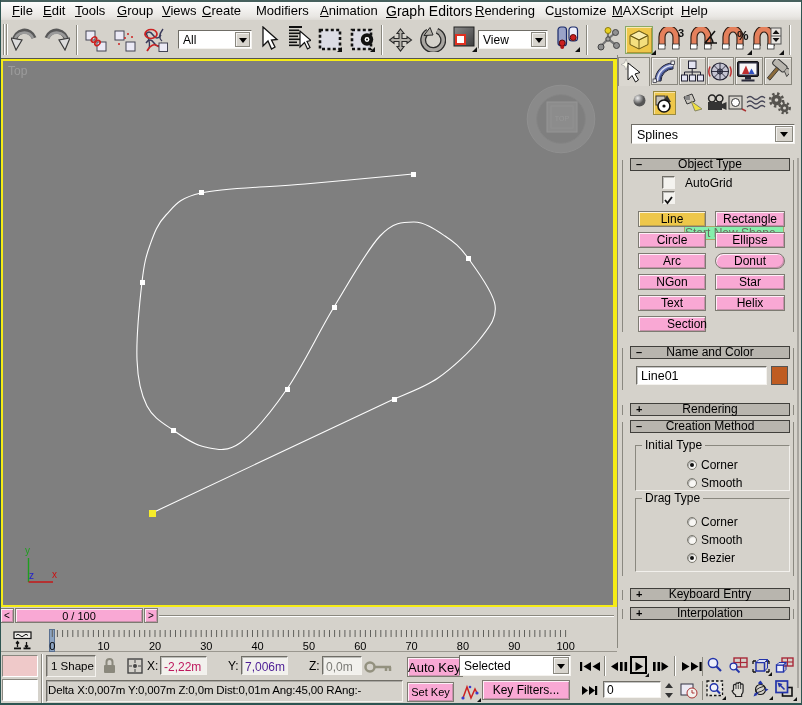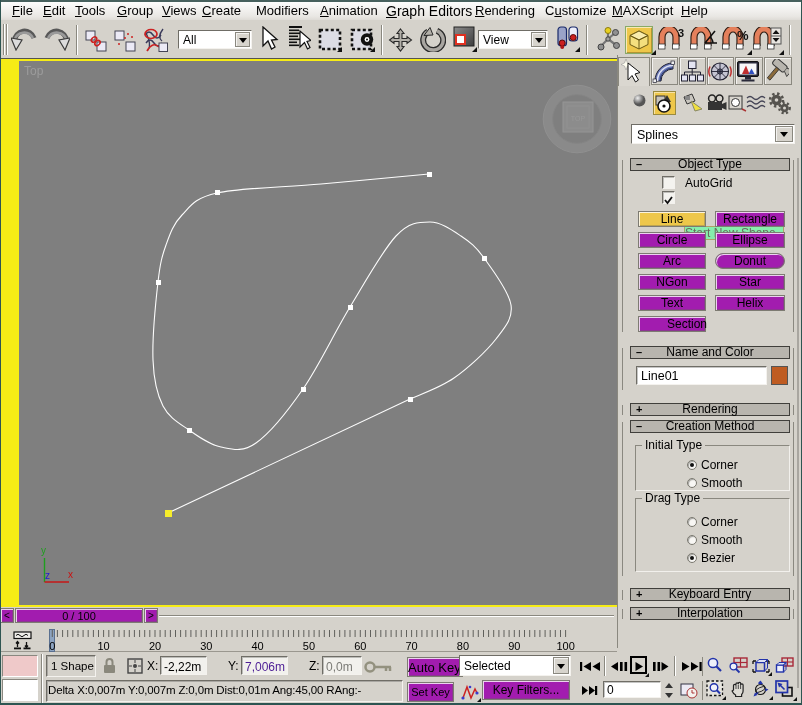--- a/index.html
+++ b/index.html
@@ -1,16 +1,16 @@
 <!DOCTYPE html>
 <html><head><meta charset="utf-8"><style>
 *{margin:0;padding:0;box-sizing:border-box;}
 body{width:802px;height:705px;overflow:hidden;font-family:"Liberation Sans",sans-serif;background:#d5d2cb;position:relative;}
 .abs{position:absolute;}
-.btn{background:#a21caf;border:1px solid #7d7b72;box-shadow:inset 1px 1px 0 rgba(255,255,255,.8),inset -1px -1px 0 rgba(100,100,90,.35);}
+.btn{background:#f9a8d4;border:1px solid #7d7b72;box-shadow:inset 1px 1px 0 rgba(255,255,255,.8),inset -1px -1px 0 rgba(100,100,90,.35);}
 .gold{background:#eec74a !important;}
 .sunk{background:#fff;border-style:solid;border-width:1px;border-color:#6f6d66 #f4f2ee #f4f2ee #6f6d66;box-shadow:inset 1px 1px 0 rgba(90,90,85,.35);}
 .rollhead{background:#b8b5ae;border:1px solid #403f3b;color:#000;text-align:center;font-size:12px;line-height:11px;height:13px;}
 .rh-sign{position:absolute;left:5px;top:0;font-size:11px;line-height:11px;font-weight:bold;}
 .lbl{font-size:12px;color:#000;}
 .obtn{position:absolute;height:16px;font-size:12px;text-align:center;line-height:15px;color:#000;}
 .radio{position:absolute;width:10px;height:10px;border-radius:50%;background:#f8f7f4;border:1px solid #7a786f;box-shadow:inset 1px 1px 1px rgba(80,80,75,.5);}
 .radio.sel::after{content:"";position:absolute;left:2px;top:2px;width:4px;height:4px;border-radius:50%;background:#111;}
 .combo{background:#fff;border-style:solid;border-width:1px;border-color:#6f6d66 #f4f2ee #f4f2ee #6f6d66;}
 .cbtn{position:absolute;background:#d7d4cd;border:1px solid #8a887f;box-shadow:inset 1px 1px 0 rgba(255,255,255,.7);}
@@ -171,21 +171,21 @@
     <div class="abs" style="left:789px;top:5px;width:2px;height:30px;border-left:1px solid #8a887f;border-right:1px solid #fff;"></div>
     <div class="abs" style="left:337px;top:27px;width:0;height:0;border-left:5px solid transparent;border-bottom:5px solid #111;z-index:5;"></div>
     <div class="abs" style="left:370px;top:27px;width:0;height:0;border-left:5px solid transparent;border-bottom:5px solid #111;z-index:5;"></div>
     <div class="abs" style="left:472px;top:27px;width:0;height:0;border-left:5px solid transparent;border-bottom:5px solid #111;z-index:5;"></div>
     <div class="abs" style="left:575px;top:27px;width:0;height:0;border-left:5px solid transparent;border-bottom:5px solid #111;z-index:5;"></div>
     <div class="abs" style="left:651px;top:30px;width:0;height:0;border-left:5px solid transparent;border-bottom:5px solid #111;z-index:5;"></div>
     <div class="abs" style="left:747px;top:30px;width:0;height:0;border-left:5px solid transparent;border-bottom:5px solid #111;z-index:5;"></div>
     <div class="abs" style="left:779px;top:30px;width:0;height:0;border-left:5px solid transparent;border-bottom:5px solid #111;z-index:5;"></div>
   </div>
 <div class="abs" style="left:0;top:59px;width:617px;height:548px;background:#f6ec16;"></div>
-<div class="abs" id="vp" style="left:3px;top:61px;width:610px;height:544px;background:#7f7f7f;margin-left:16px;">
+<div class="abs" id="vp" style="left:3px;top:61px;width:610px;height:544px;background:#7f7f7f;">
     <div class="abs" style="left:5px;top:3px;font-size:12px;color:#9c9c9c;">Top</div>
     <svg class="abs" style="left:522px;top:22px" width="72" height="72" viewBox="0 0 72 72">
 <circle cx="36" cy="36" r="29" fill="none" stroke="#8a8a8a" stroke-width="9.5"></circle>
 <circle cx="36" cy="36" r="33.8" fill="none" stroke="#909090" stroke-width="1"></circle>
 <circle cx="36" cy="36" r="24.3" fill="none" stroke="#858585" stroke-width="1"></circle>
 <rect x="22" y="19" width="30" height="30" fill="#8c8c8c" stroke="#959595"></rect>
 <rect x="26" y="23" width="22" height="22" fill="none" stroke="#919191"></rect>
 <text x="37" y="37.5" font-size="7" fill="#989898" text-anchor="middle">TOP</text>
     </svg>
     <svg class="abs" style="left:0;top:0" width="610" height="544" viewBox="3 61 610 544">
@@ -347,21 +347,21 @@
 <rect x="3" y="8" width="11" height="8" fill="#8a887c" rx="1"></rect>
       <path d="M5.5,8 V5 a3,3 0 0 1 6,0 V8" fill="none" stroke="#8a887c" stroke-width="2"></path>
     </svg>
     <svg class="abs" style="left:126px;top:4px" width="18" height="18" viewBox="0 0 18 18">
 <rect x="2" y="2" width="14" height="14" fill="none" stroke="#444" stroke-width="1.4"></rect>
       <circle cx="9" cy="9" r="2" fill="#444"></circle>
 <path d="M9,3 v3 M9,12 v3 M3,9 h3 M12,9 h3" stroke="#444"></path>
     </svg>
     <span class="abs" style="left:147px;top:6px;font-size:12px;">X:</span>
     <div class="abs sunk" style="left:160px;top:3px;width:47px;height:19px;background:#f2f1ed;">
-      <span style="position:absolute;left:3px;top:3px;font-size:12px;color:#000000;">-2,22m</span>
+      <span style="position:absolute;left:3px;top:3px;font-size:12px;color:#be185d;">-2,22m</span>
     </div>
     <span class="abs" style="left:228px;top:6px;font-size:12px;">Y:</span>
     <div class="abs sunk" style="left:241px;top:3px;width:47px;height:19px;background:#f2f1ed;">
       <span style="position:absolute;left:3px;top:3px;font-size:12px;color:#4c1d95;">7,006m</span>
     </div>
     <span class="abs" style="left:309px;top:6px;font-size:12px;">Z:</span>
     <div class="abs sunk" style="left:322px;top:3px;width:40px;height:19px;background:#f2f1ed;">
       <span style="position:absolute;left:3px;top:3px;font-size:12px;color:#7b7b76;">0,0m</span>
     </div>
     <svg class="abs" style="left:364px;top:7px" width="30" height="14" viewBox="0 0 30 14">

